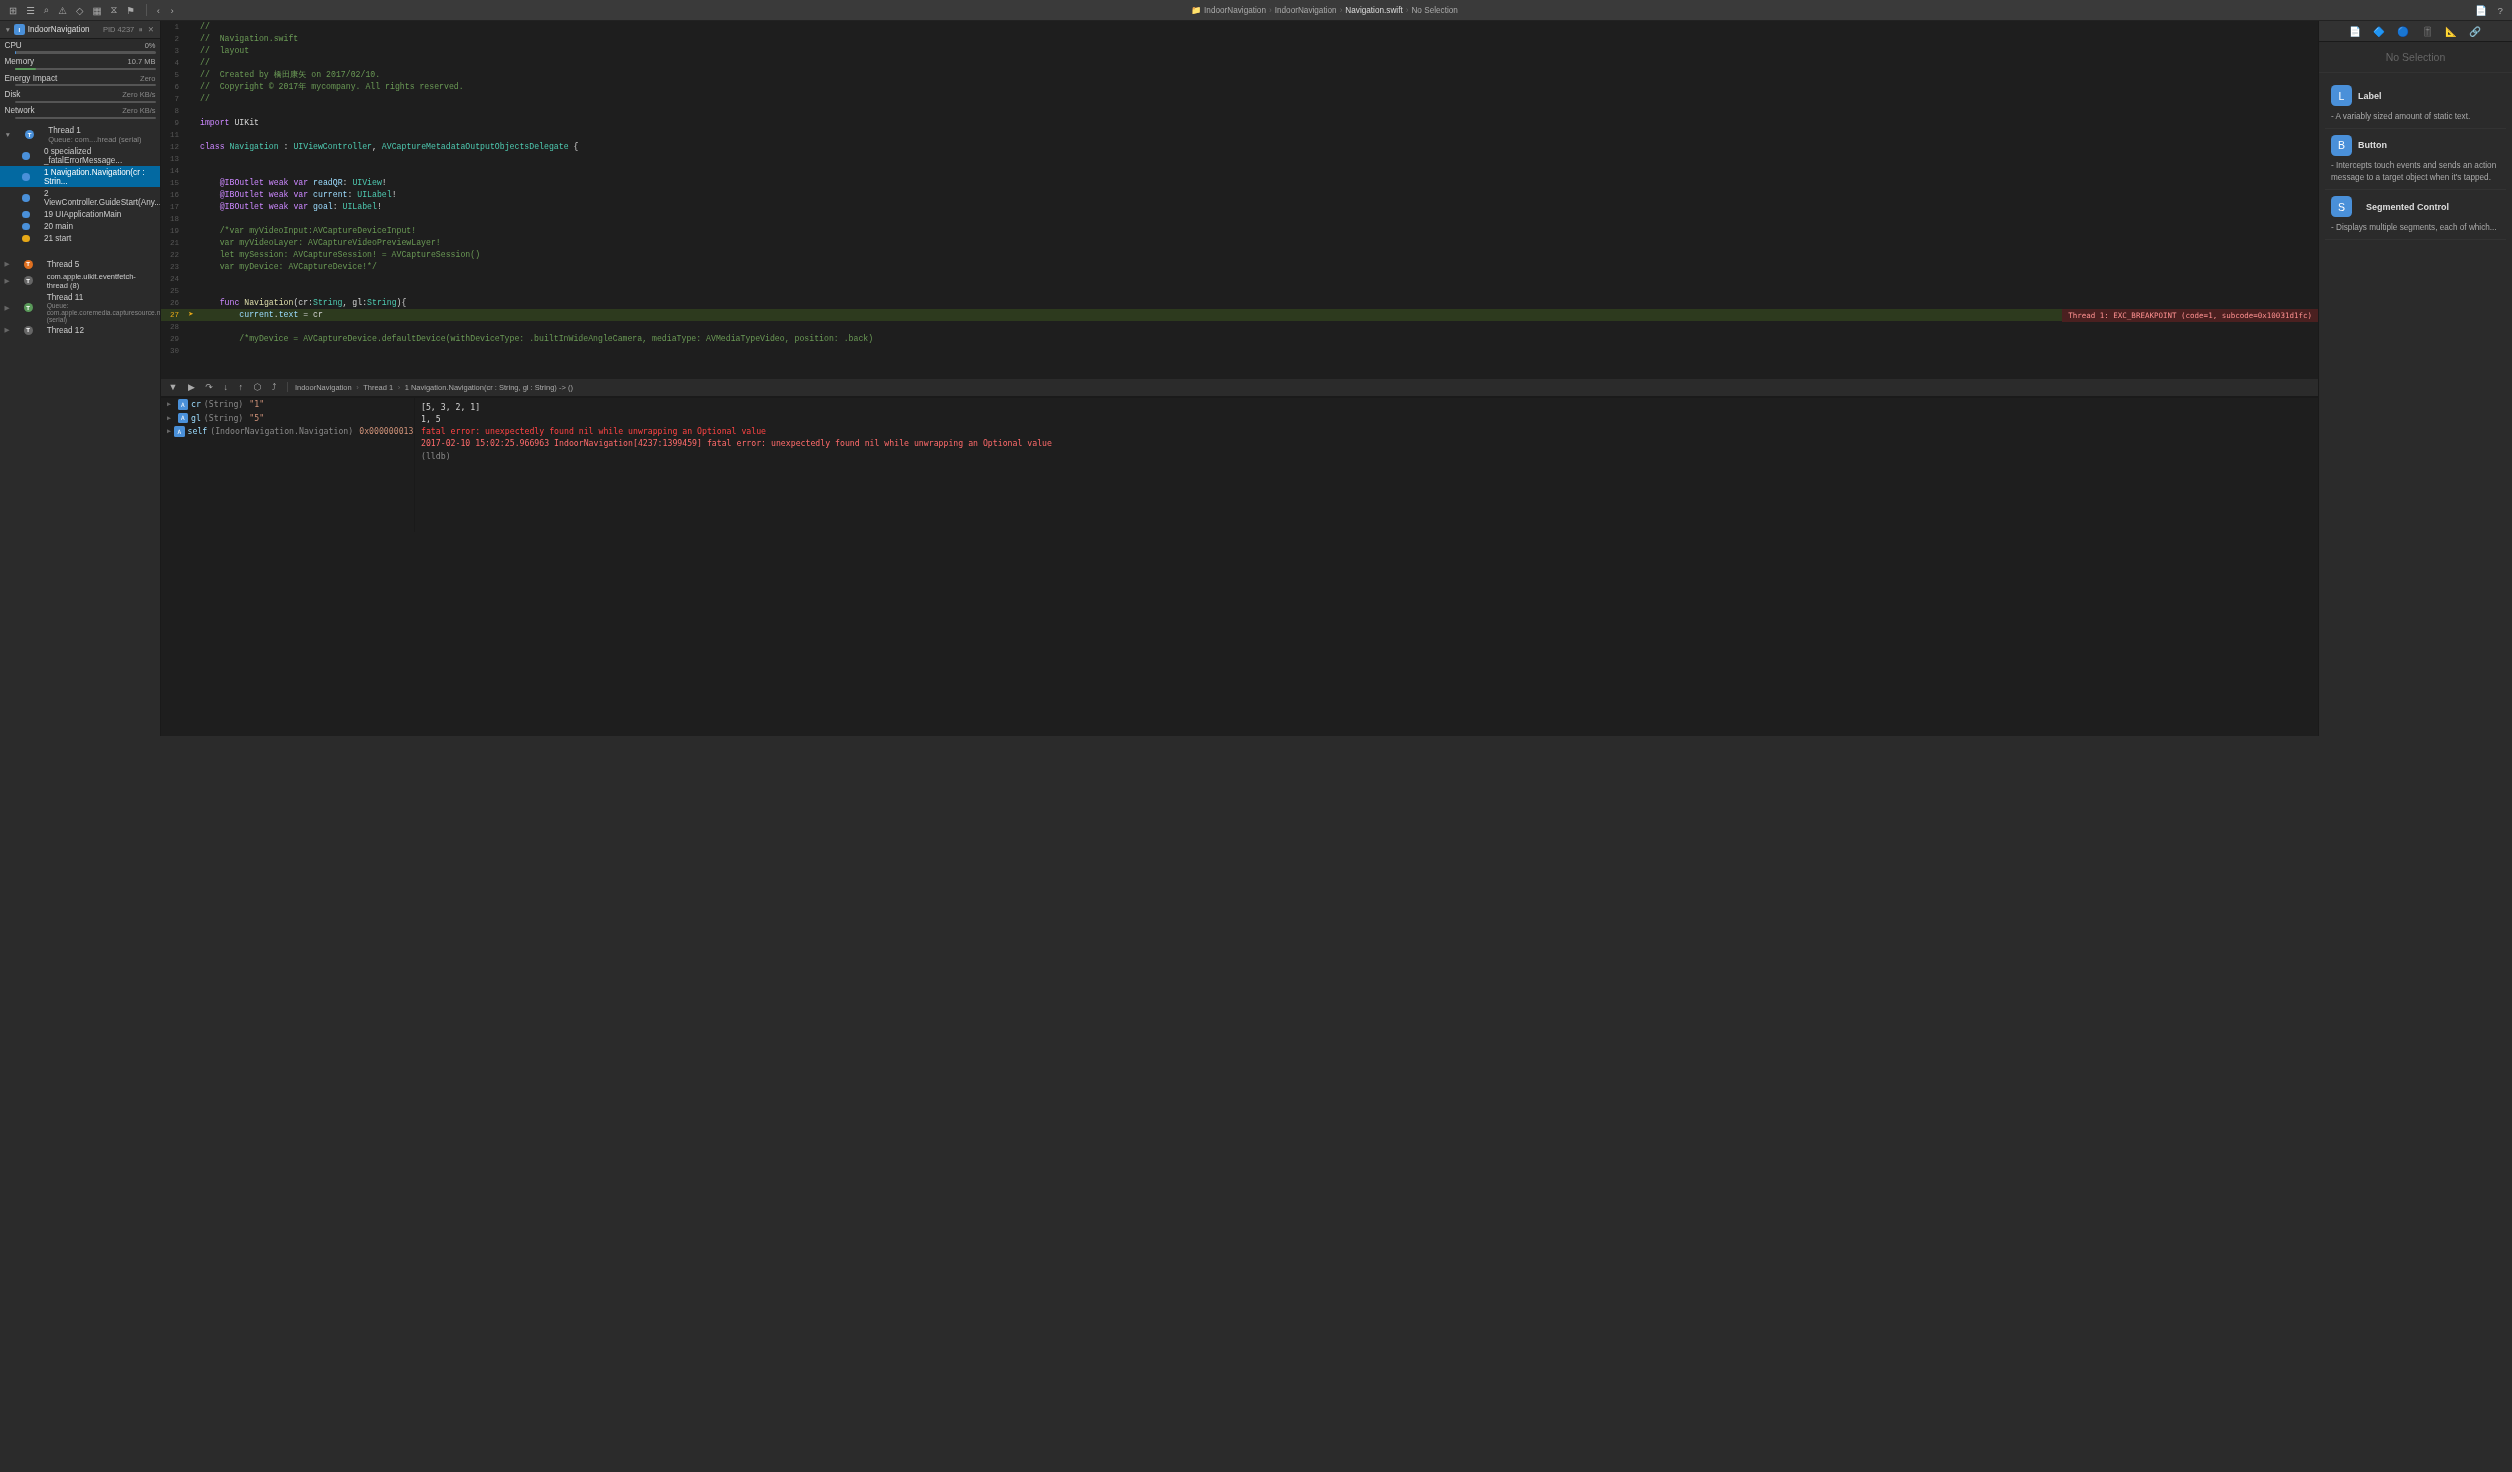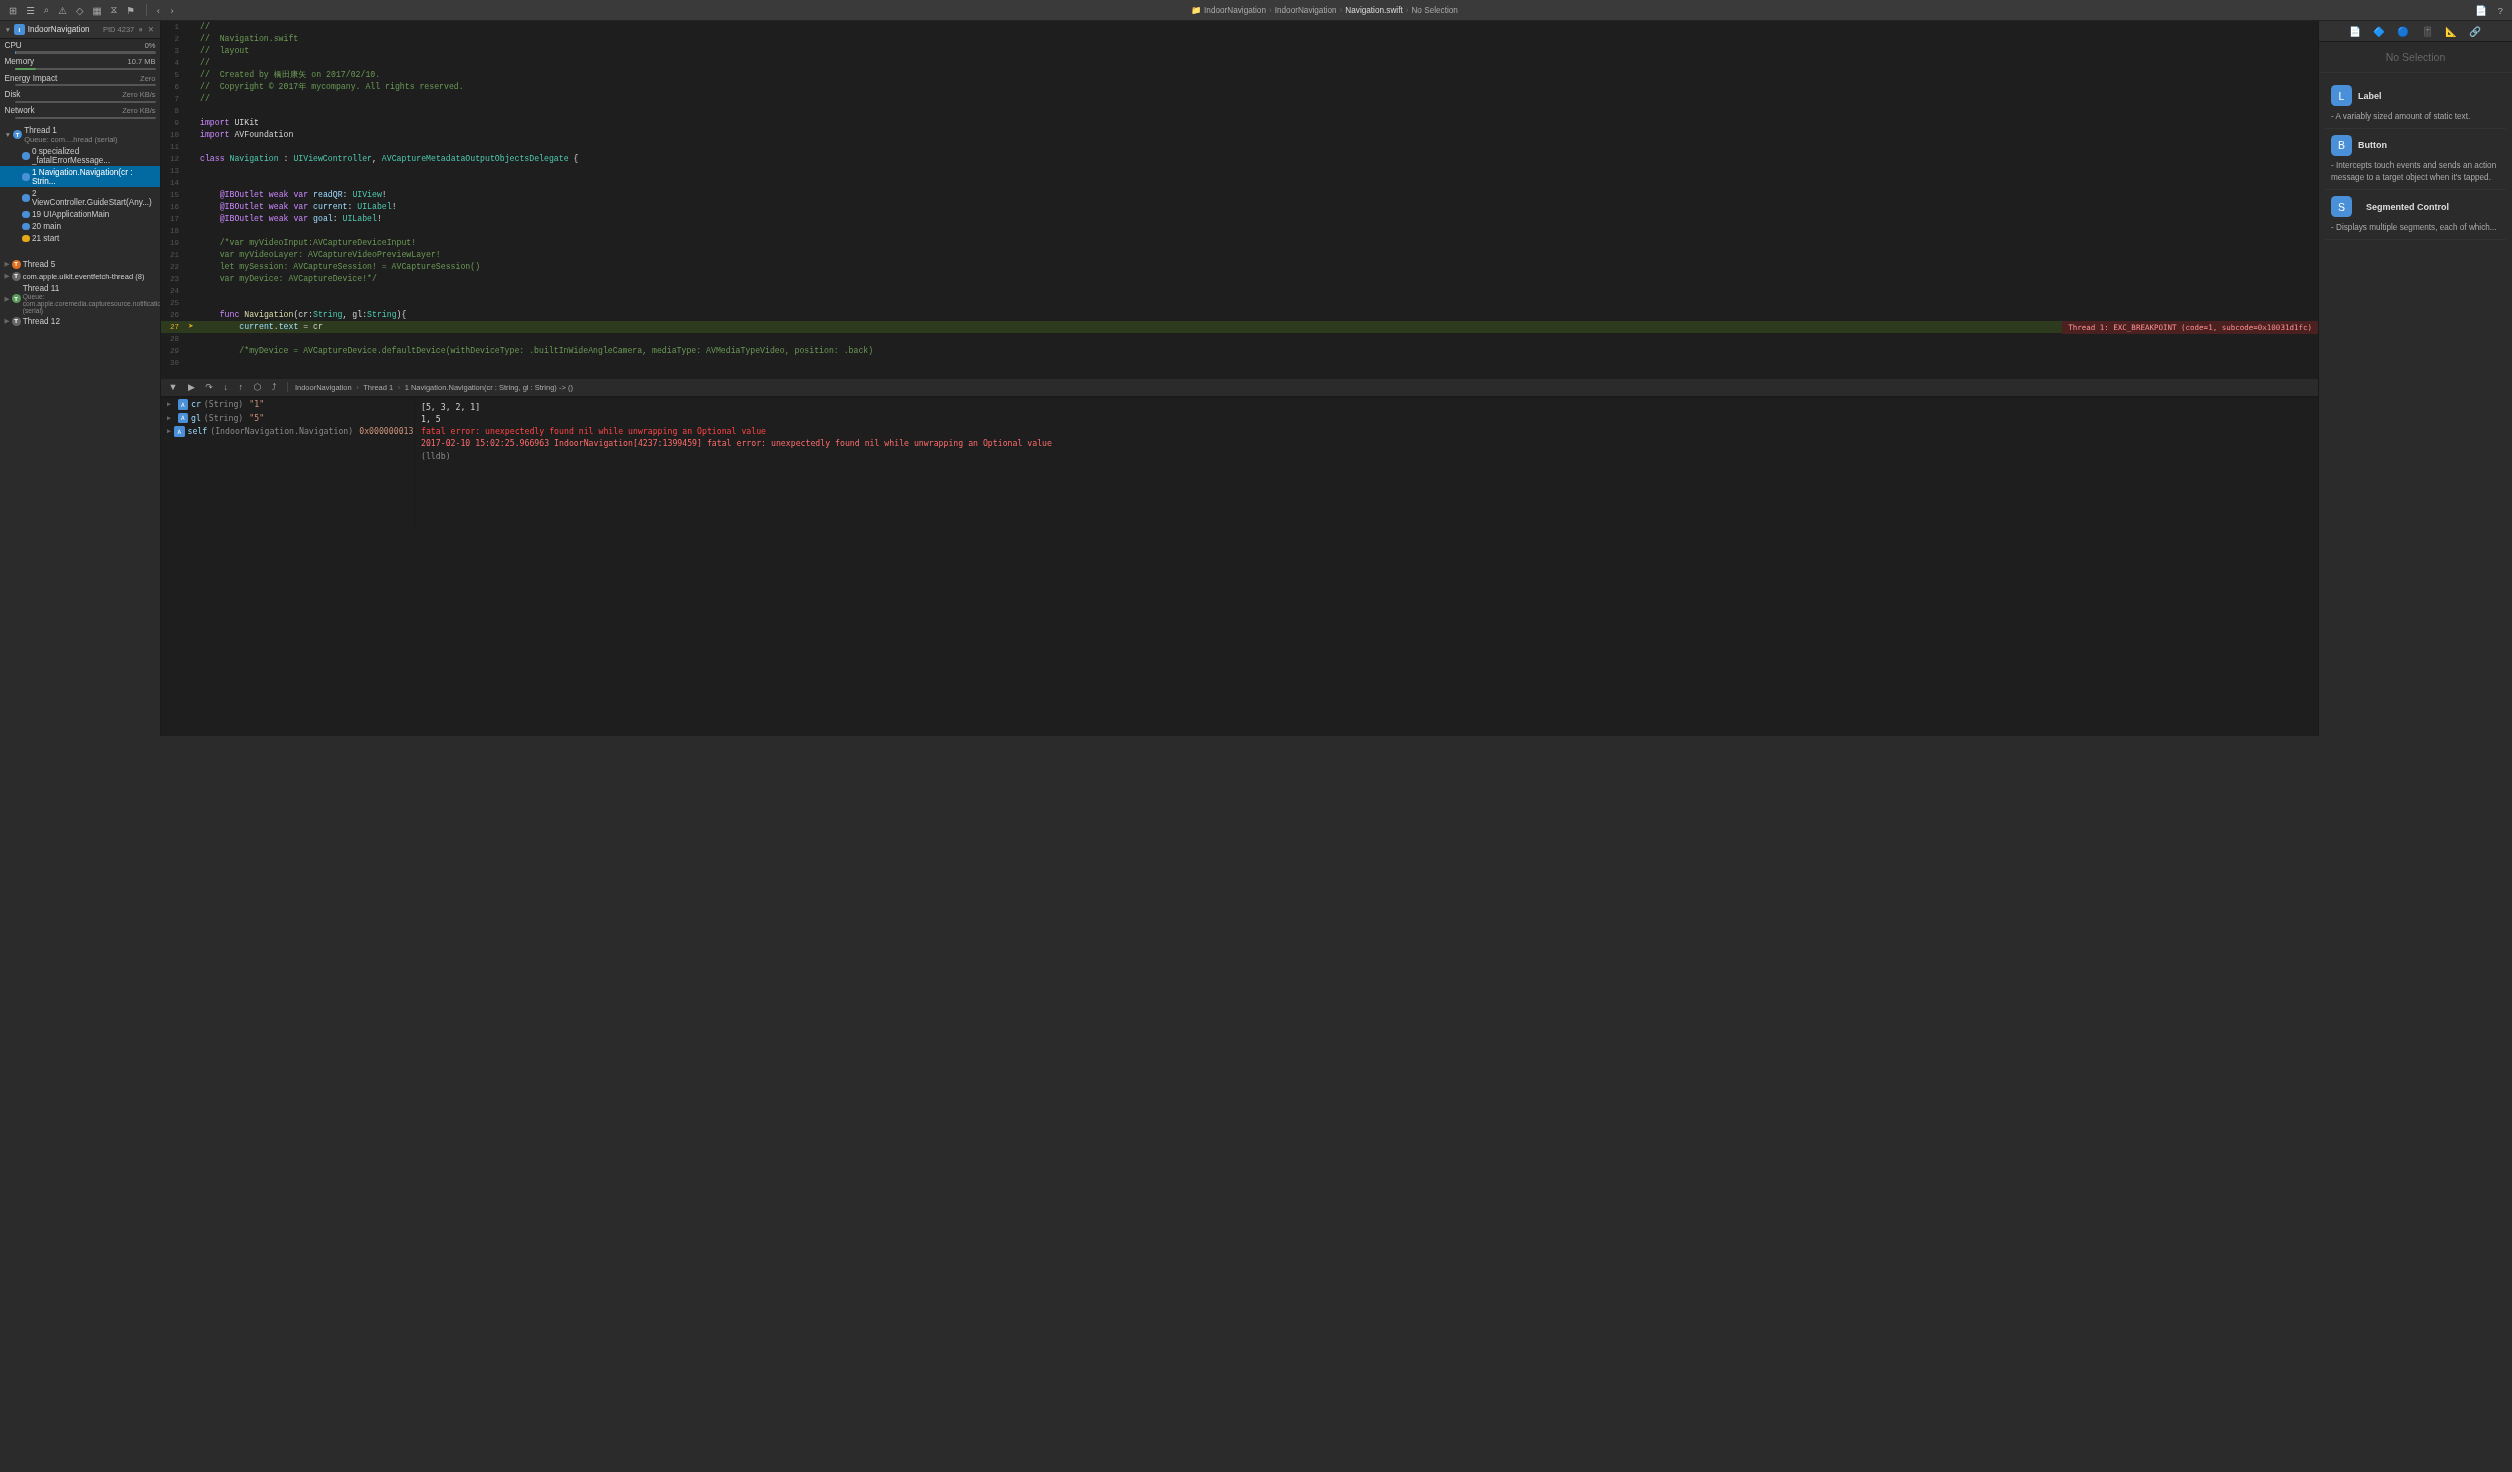--- a/index.html
+++ b/index.html
@@ -89,21 +89,21 @@
     .process-icons { display: flex; gap: 2.2px; }
     .proc-icon-btn {
       background: none; border: none; color: #888;
       cursor: pointer; font-size: 7.5px; padding: 0.7px 1.5px;
     }
 
     .nav-item {
       display: flex;
       align-items: center;
       padding: 1.5px 4.5px;
-      gap: 2px;
+      gap: 14px;
       cursor: pointer;
       color: #ccc;
     }
     .nav-item.selected { background: #0369a1; color: white; }
     .nav-item .value { color: #aaa; font-size: 7.5px; margin-left: auto; }
     .nav-item .value.zero { color: #888; }
 
     .gauge-bar {
       height: 2.2px;
       background: #555;
@@ -532,25 +532,20 @@
         <span class="line-num">8</span>
         <span class="line-gutter"></span>
         <span class="line-content"></span>
       </div>
       <div class="code-line">
         <span class="line-num">9</span>
         <span class="line-gutter"></span>
         <span class="line-content"><span class="kw">import</span> UIKit</span>
       </div>
       <div class="code-line">
-        <span class="line-num">10</span>
-        <span class="line-gutter"></span>
-        <span class="line-content"><span class="kw">import</span> AVFoundation</span>
-      </div>
-      <div class="code-line">
         <span class="line-num">11</span>
         <span class="line-gutter"></span>
         <span class="line-content"></span>
       </div>
       <div class="code-line">
         <span class="line-num">12</span>
         <span class="line-gutter"></span>
         <span class="line-content"><span class="kw">class</span> <span class="type">Navigation</span> : <span class="type">UIViewController</span>, <span class="type">AVCaptureMetadataOutputObjectsDelegate</span> {</span>
       </div>
       <div class="code-line">

